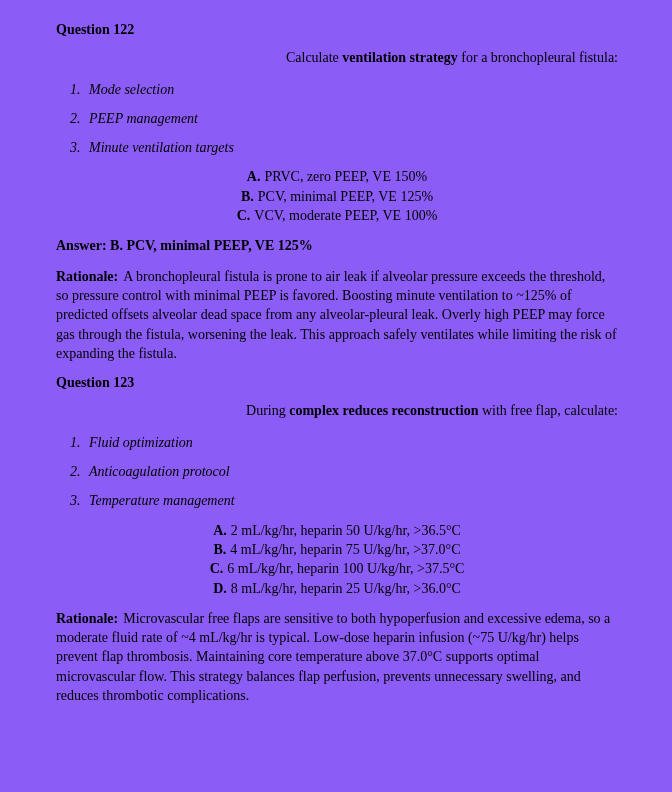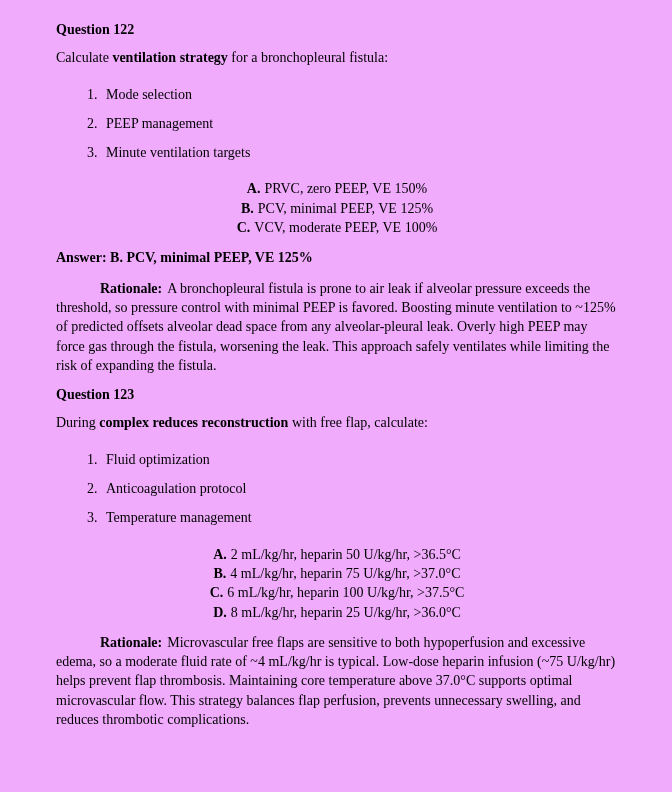--- a/index.html
+++ b/index.html
@@ -14,34 +14,36 @@
   }
   .page {
     box-sizing: border-box;
     width: 672px;
     height: 792px;
     padding: 20px 54px 0 56px;
     font-family: "Liberation Serif", "DejaVu Serif", serif;
     font-size: 14px;
     line-height: 19.3px;
     color: #000000;
-    background: #f0abfc;
+    background: #8b5cf6;
   }
   .q-heading {
     font-size: 14px;
     font-weight: bold;
     margin: 0 0 9px 0;
   }
   .stem {
     margin: 0 0 12px 0;
+    text-align: right;
   }
   .criteria-list {
-    margin: 17px;
+    margin: 0;
     padding: 0 0 0 28px;
     list-style-type: decimal;
+    font-style: italic;
   }
   .criteria-list li {
     margin: 0 0 10px 0;
     padding-left: 5px;
   }
   .options {
     margin: 0 0 11px 0;
   }
   .opt-line {
     display: block;
@@ -52,21 +54,20 @@
   }
   .answer {
     margin: 0 0 11px 0;
     font-weight: bold;
   }
   .rationale {
     margin: 0 0 10px 0;
   }
   .rationale strong {
     margin-right: 5px;
-    margin-left: 44px;
   }
 </style>
 </head>
 <body>
 
 <div class="page">
 
   <section class="question">
     <h2 class="q-heading">Question 122</h2>
     <p class="stem"><span>Calculate </span><strong>ventilation strategy</strong><span> for a bronchopleural fistula:</span></p>

